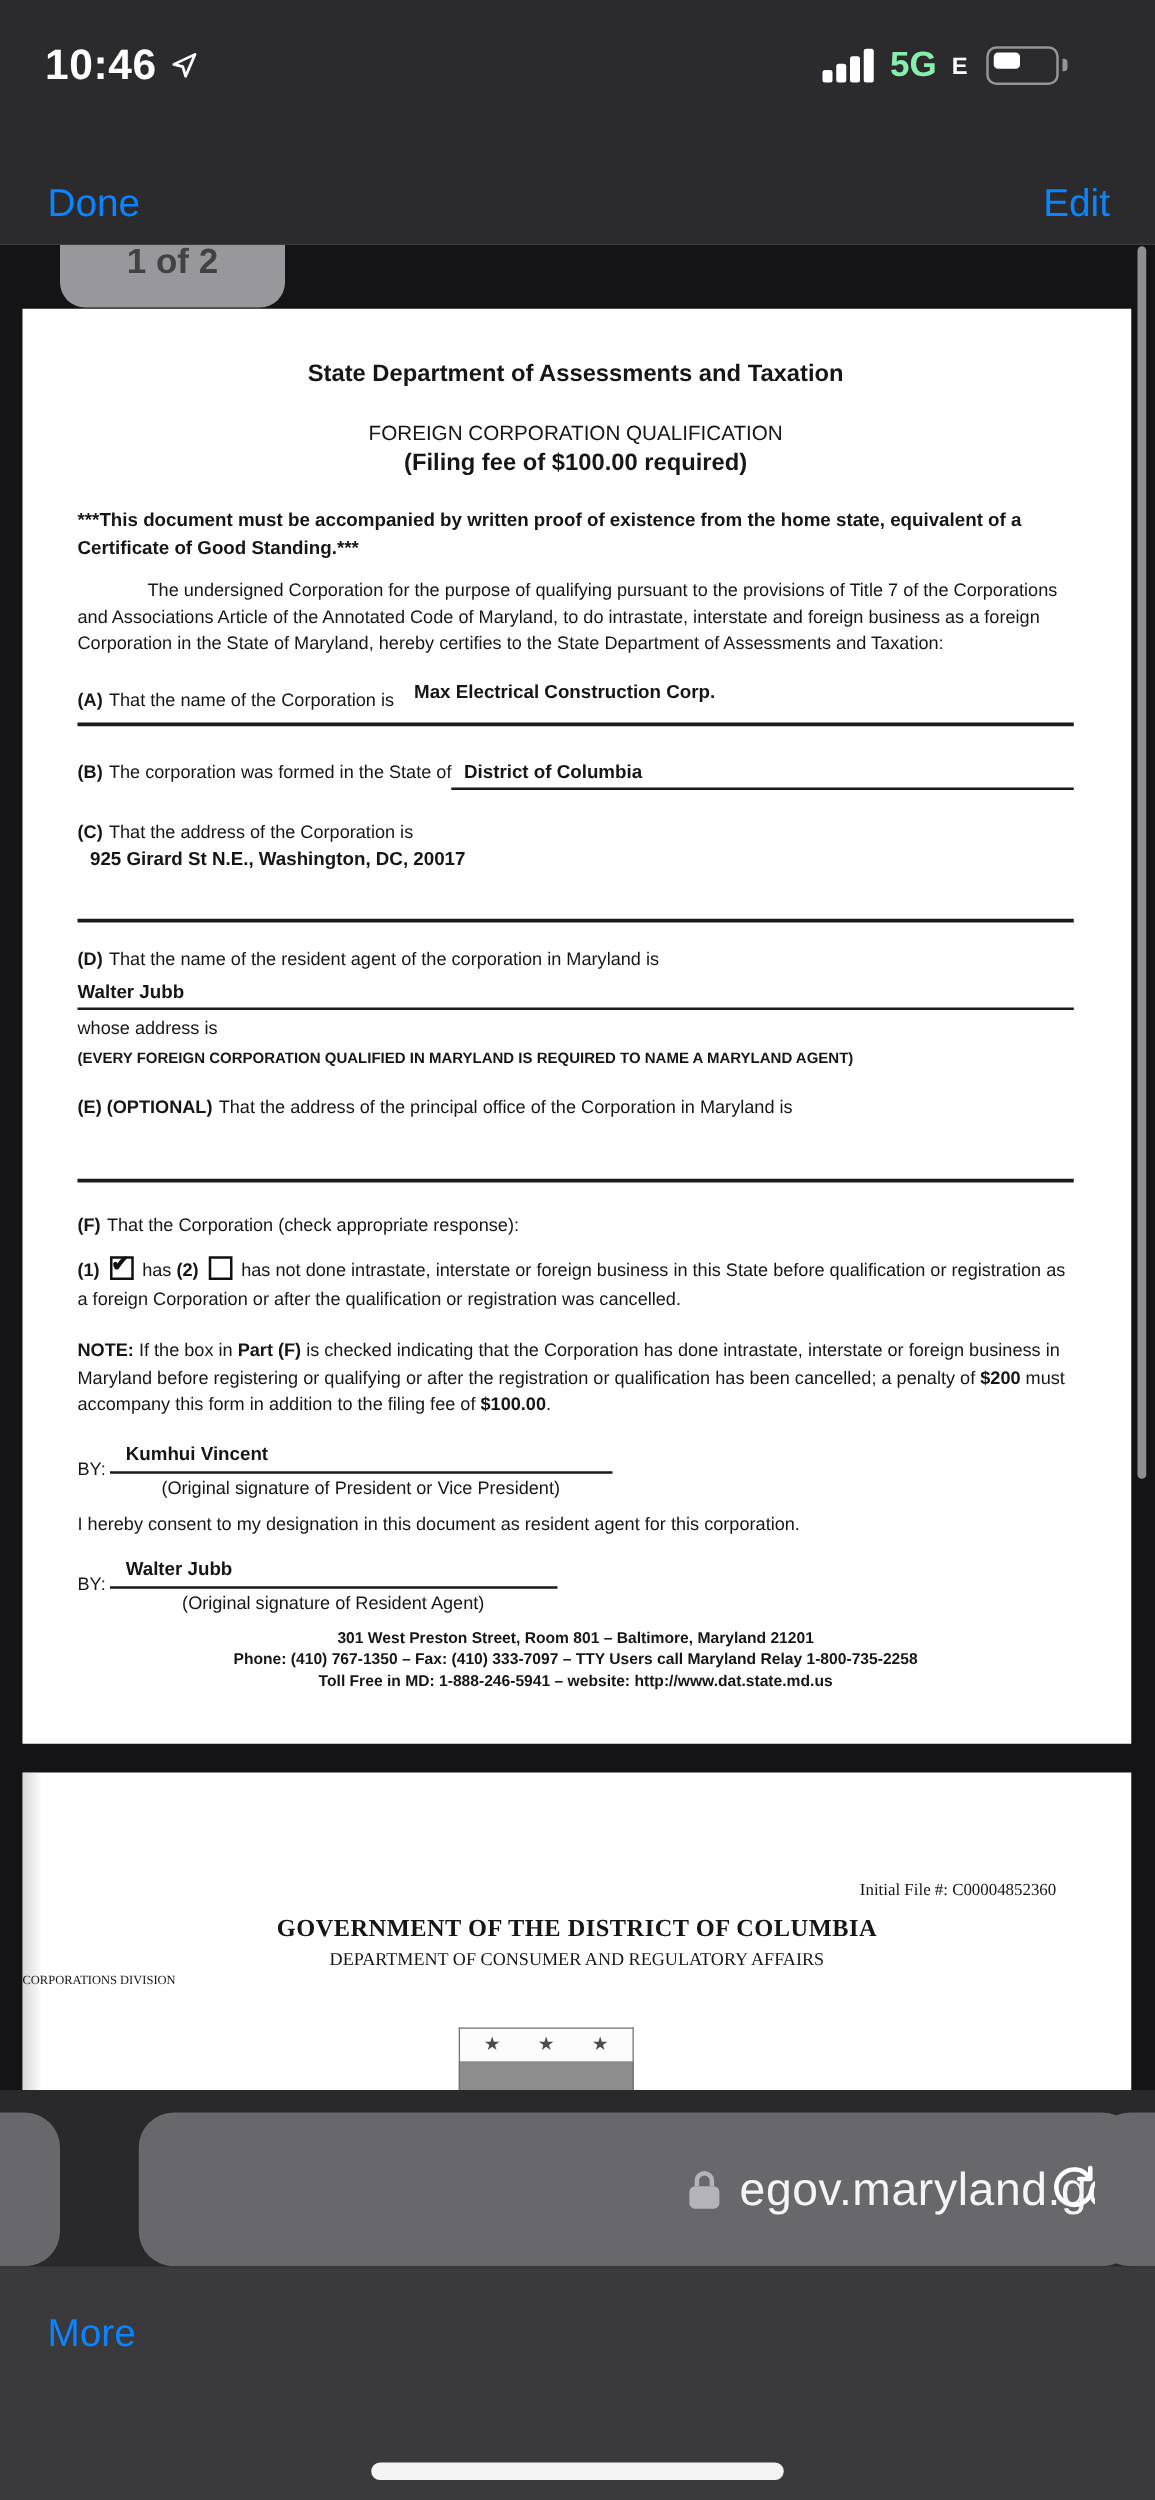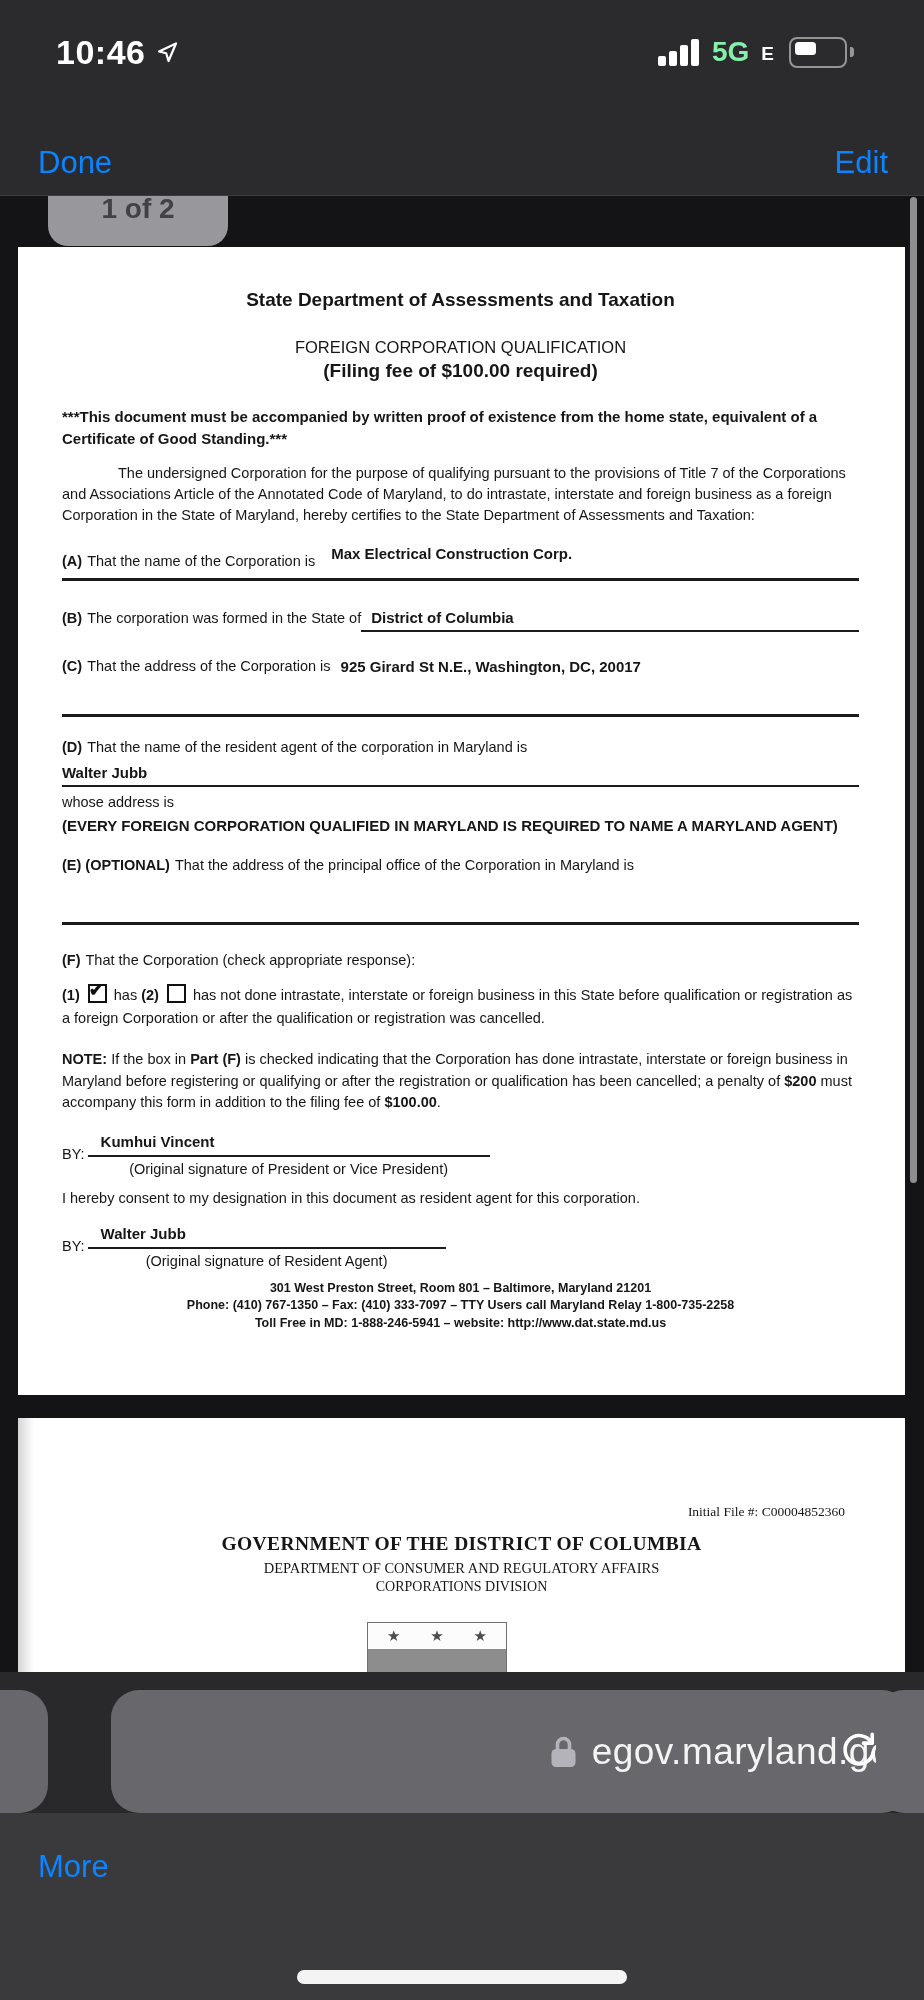--- a/index.html
+++ b/index.html
@@ -3,21 +3,21 @@
 <meta charset="utf-8">
 <style>
   html,body{margin:0;padding:0;background:#000;}
   .screen{position:relative;width:924px;height:2000px;background:#141416;overflow:hidden;
           font-family:"Liberation Sans",sans-serif;-webkit-user-select:none;}
 
   
   .chrome-top{position:absolute;top:0;left:0;right:0;height:195px;background:#2b2b2d;z-index:30;
               border-bottom:1px solid #3c3c3e;}
   .status-bar{position:absolute;top:26px;left:0;right:0;height:52px;display:flex;
-              justify-content:space-between;align-items:center;padding:0 70px 0 56px;box-sizing:border-box;}
+              justify-content:space-between;align-items:center;padding:0 70px 0 36px;box-sizing:border-box;}
   .status-left{display:flex;align-items:center;gap:10px;}
   .time{color:#fff;font-size:34px;font-weight:600;letter-spacing:.5px;}
   .status-right{display:flex;align-items:center;gap:11px;}
   .signal{display:flex;align-items:flex-end;gap:3px;height:27px;}
   .signal i{display:block;width:8px;background:#fff;border-radius:2px;}
   .signal i:nth-child(1){height:10px}.signal i:nth-child(2){height:15px}
   .signal i:nth-child(3){height:21px}.signal i:nth-child(4){height:27px}
   .net{color:#86efac;font-size:28px;font-weight:600;margin-left:2px;}
   .net-band{color:#fff;font-size:19px;font-weight:600;margin-left:1px;transform:translateY(2px);}
   .battery{position:relative;width:54px;height:27px;border:2.5px solid rgba(255,255,255,.5);
@@ -57,28 +57,28 @@
   .pfx{font-weight:bold;margin-right:5px;white-space:nowrap;}
   .row-a{display:flex;align-items:baseline;margin-bottom:6px;}
   .row-a .lbl{white-space:nowrap;}
   .row-a .val{font-weight:bold;font-size:15px;margin-left:16px;position:relative;top:-7px;white-space:nowrap;}
   .rule{height:0;border-bottom:3px solid #1b1b1b;}
   .rule-a{margin-bottom:26px;}
   .row-b{display:flex;align-items:baseline;margin-bottom:24px;}
   .row-b .lbl{white-space:nowrap;}
   .row-b .fill{flex:1;border-bottom:2.5px solid #1b1b1b;font-weight:bold;font-size:15px;
                padding:0 0 2px 10px;white-space:nowrap;}
-  .row-c{display:flex;align-items:flex-start;margin-bottom:37px;}
+  .row-c{display:flex;align-items:flex-start;margin-bottom:37px;flex-direction:column;}
   .row-c .val{font-weight:bold;font-size:15px;margin-left:10px;white-space:nowrap;}
   .rule-c{margin-bottom:20px;}
   .d-label{margin:0 0 4px;}
   .d-name{font-weight:bold;font-size:15px;border-bottom:2.5px solid #1b1b1b;padding-bottom:2px;margin:0 0 5px;}
   .d-addr-label{margin:0 0 1px;}
   .d-addr{font-weight:bold;font-size:15px;border-bottom:2.5px solid #1b1b1b;padding-bottom:2px;margin:0 0 9px;}
-  .d-req{font-weight:bold;font-size:15px;line-height:23px;margin:0 0 18px;}
+  .d-req{font-weight:bold;font-size:12px;line-height:23px;margin:0 0 18px;}
   .e-row{margin:0 0 46px;}
   .rule-e{margin-bottom:25px;}
   .f-label{margin:0 0 13px;}
   .f-opts{line-height:23px;margin:0 0 19px;}
   .checkbox{display:inline-block;width:15px;height:15px;border:2px solid #101010;vertical-align:-3px;
             position:relative;margin:0 3px;}
   .checkbox.checked::after{content:"\2714";position:absolute;left:-1px;top:-7px;font-size:18px;
             font-weight:bold;color:#101010;}
   .note{line-height:21.5px;margin:0 0 17px;}
   .b{font-weight:bold;}
@@ -89,21 +89,21 @@
   .sig2 .line-wrap{width:358px;}
   .sig .name{font-weight:bold;font-size:15px;padding:0 0 3px 13px;border-bottom:2.5px solid #1b1b1b;}
   .sig .caption{text-align:center;padding-top:2px;}
   .consent{margin:4px 0 14px;}
   .footer{text-align:center;font-weight:bold;font-size:12.5px;line-height:17.5px;margin-top:8px;}
 
   
   .file-no{position:absolute;top:86px;right:60px;font-size:13.5px;}
   .gov{position:absolute;top:115px;left:0;right:0;text-align:center;font-weight:bold;font-size:19.5px;letter-spacing:.4px;}
   .dept{position:absolute;top:142px;left:0;right:0;text-align:center;font-size:14.5px;}
-  .divn{position:absolute;top:161px;left:0;right:0;text-align:center;font-size:14px;}
+  .divn{position:absolute;top:161px;left:0;right:0;text-align:left;font-size:10px;}
   .flag{position:absolute;top:204px;left:349px;width:140px;}
   .flag-stars{height:27px;background:#fcfcfc;border:1px solid #6f6f6f;border-bottom:none;
               text-align:center;color:#4c4c4c;font-size:15px;line-height:26px;letter-spacing:13px;
               padding-left:13px;box-sizing:border-box;}
   .flag-bar{height:26px;background:#8d8d8d;border-left:1px solid #6f6f6f;border-right:1px solid #6f6f6f;}
 
   
   .chrome-bottom{position:absolute;left:0;right:0;top:1672px;bottom:0;z-index:40;}
   .tab-strip{position:absolute;top:0;left:0;right:0;height:141px;background:#29292b;}
   .tab-stub{position:absolute;top:18px;height:123px;width:74px;background:#68686c;border-radius:28px;}

